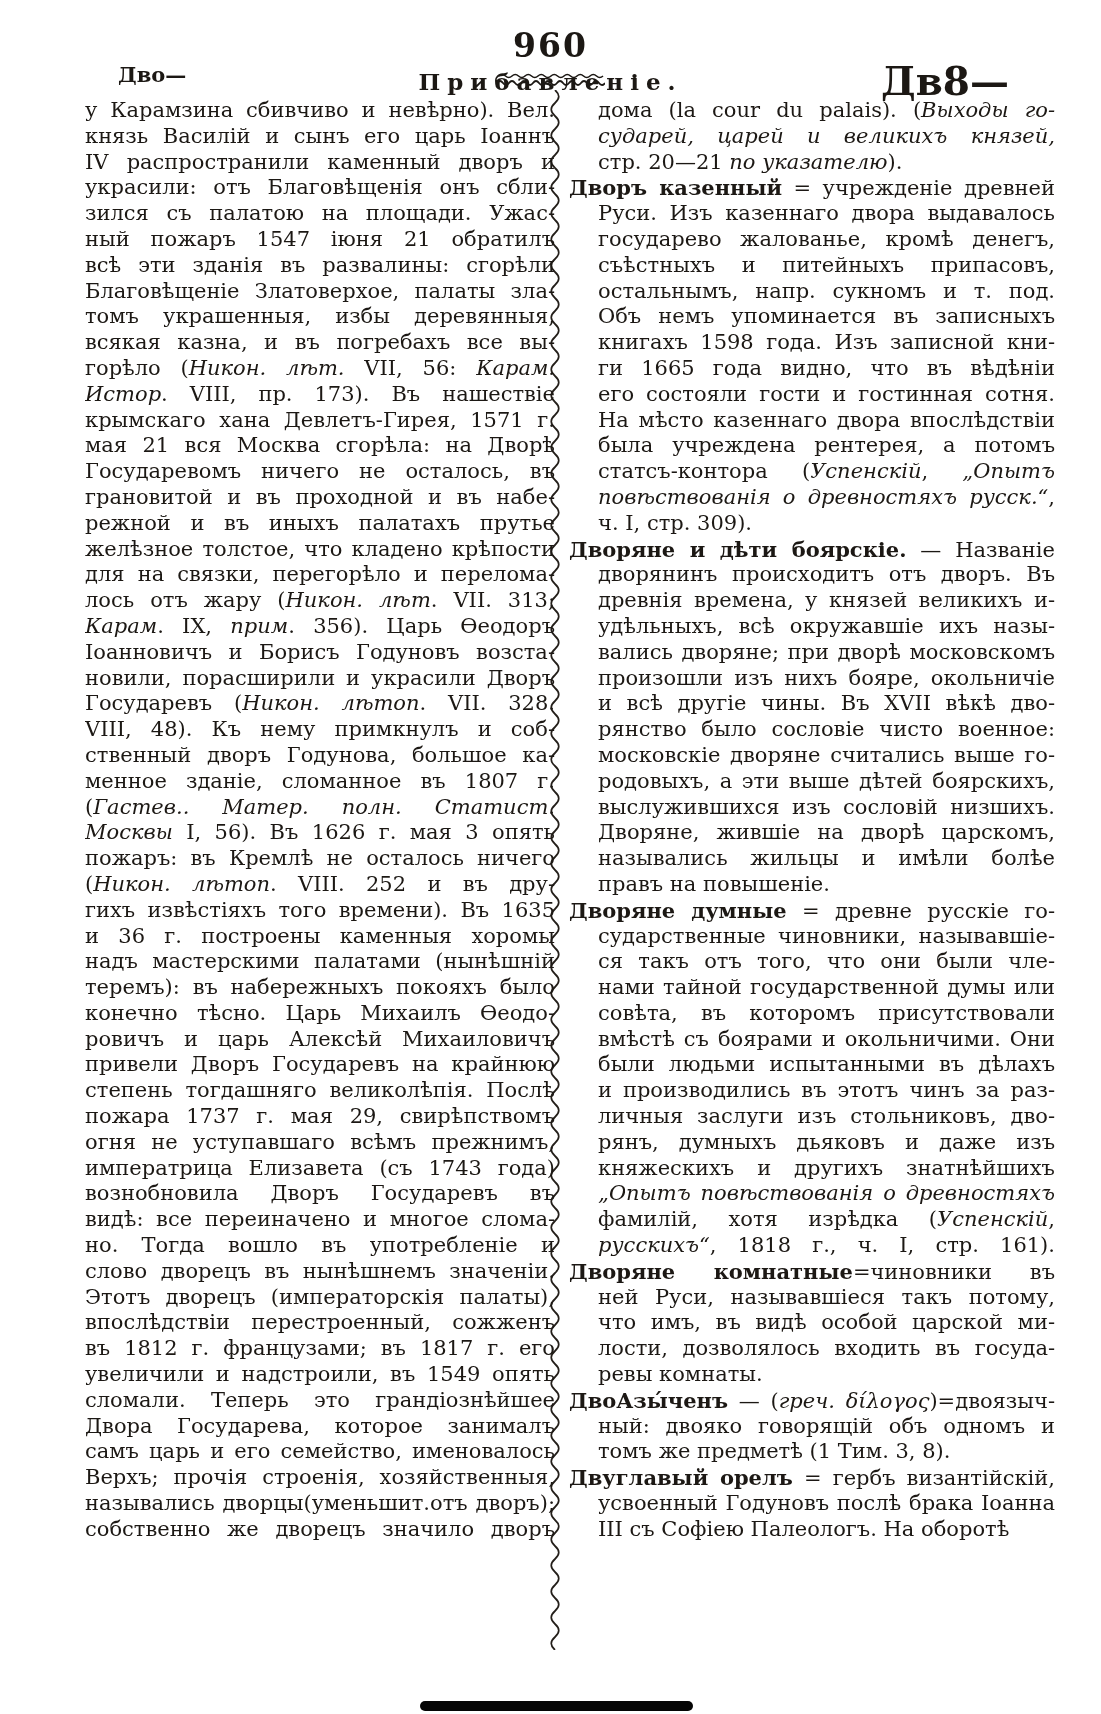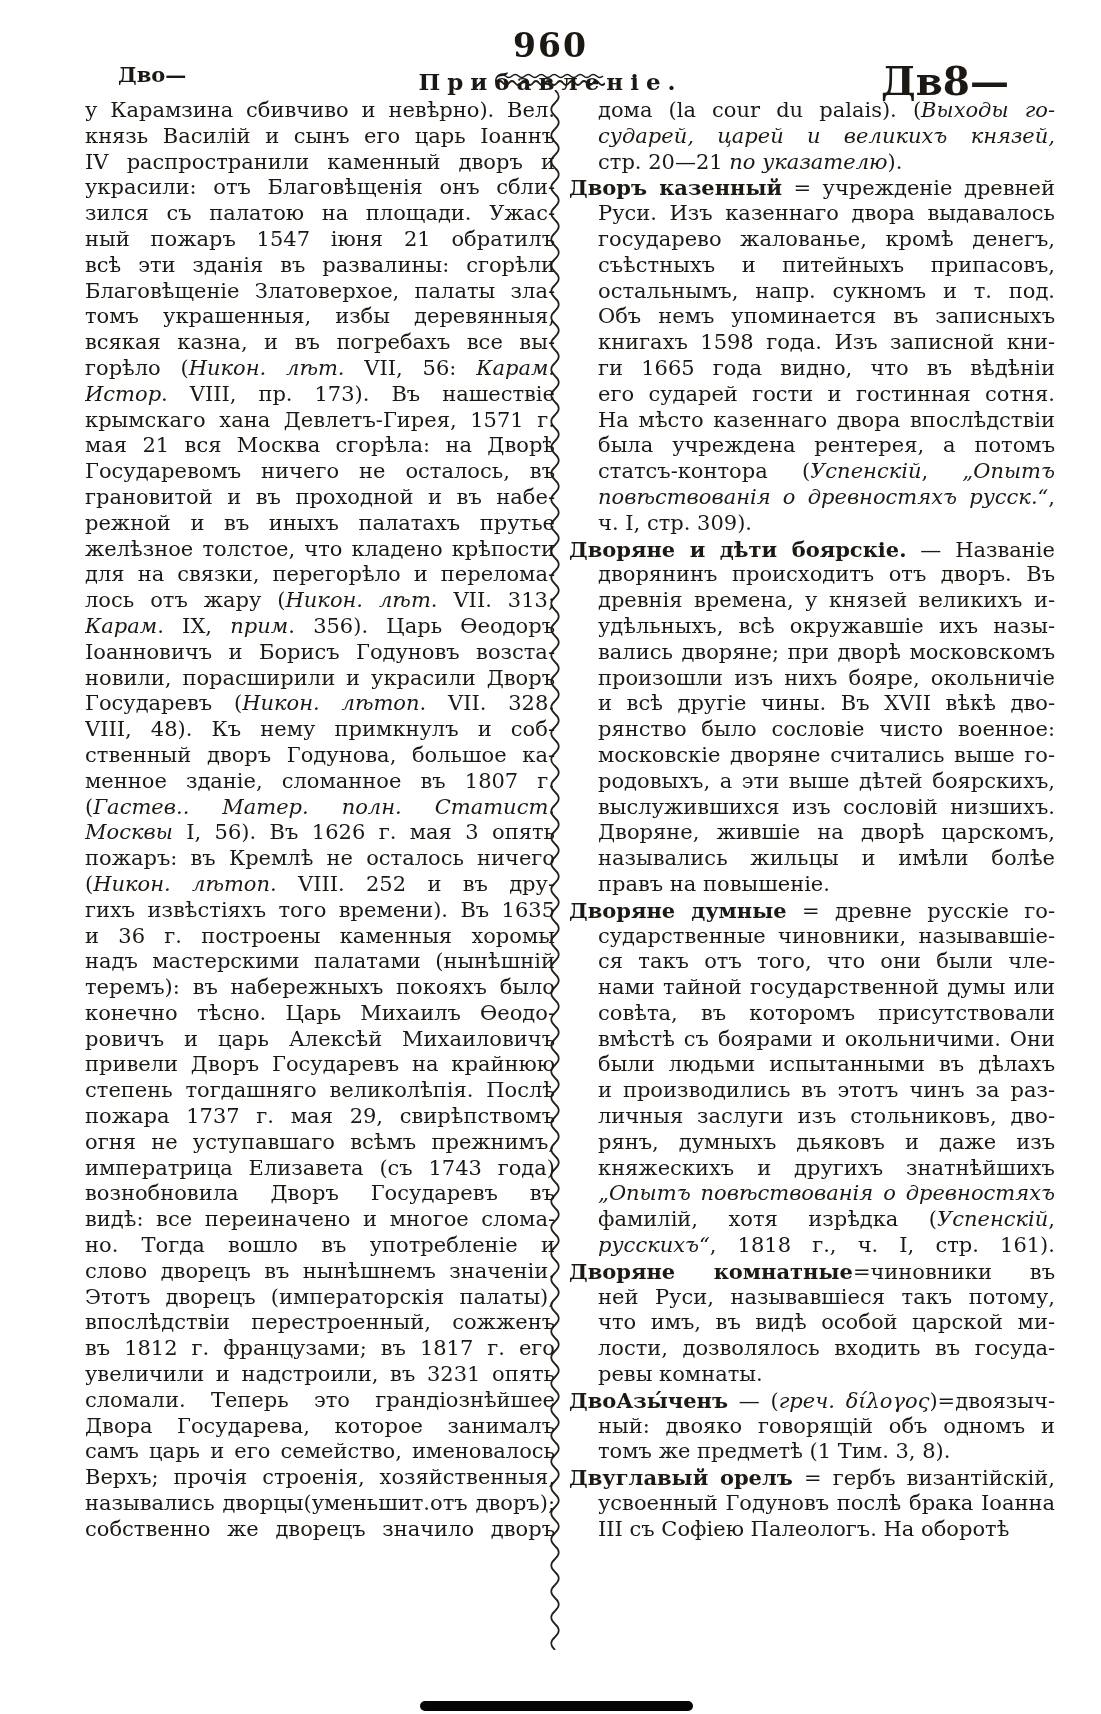--- a/index.html
+++ b/index.html
@@ -106,41 +106,41 @@
       <div class="line">пожара 1737 г. мая 29, свирѣпствомъ</div>
       <div class="line">огня не уступавшаго всѣмъ прежнимъ,</div>
       <div class="line">императрица Елизавета (съ 1743 года)</div>
       <div class="line">вознобновила Дворъ Государевъ въ иномъ</div>
       <div class="line">видѣ: все переиначено и многое слома-</div>
       <div class="line">но. Тогда вошло въ употребленіе и</div>
       <div class="line">слово дворецъ въ нынѣшнемъ значеніи.</div>
       <div class="line">Этотъ дворецъ (императорскія палаты),</div>
       <div class="line">впослѣдствіи перестроенный, сожженъ</div>
       <div class="line">въ 1812 г. французами; въ 1817 г. его</div>
-      <div class="line">увеличили и надстроили, въ 3231 опять</div>
+      <div class="line">увеличили и надстроили, въ 1549 опять</div>
       <div class="line">сломали. Теперь это грандіознѣйшее</div>
       <div class="line">Двора Государева, которое занималъ</div>
       <div class="line">самъ царь и его семейство, именовалось</div>
       <div class="line">Верхъ; прочія строенія, хозяйственныя,</div>
       <div class="line">назывались дворцы(уменьшит.отъ дворъ);</div>
       <div class="line">собственно же дворецъ значило дворъ</div>
     </div>
   <div class="col col-right" id="col-right">
       <div class="line">дома (la cour du palais). (<span class="i">Выходы го-</span></div>
       <div class="line"><span class="i">сударей, царей и великихъ князей,</span></div>
       <div class="line last">стр. 20—21 <span class="i">по указателю</span>).</div>
       <div class="line h"><span class="b">Дворъ казенный</span> = учрежденіе древней</div>
       <div class="line">Руси. Изъ казеннаго двора выдавалось</div>
       <div class="line">государево жалованье, кромѣ денегъ,</div>
       <div class="line">съѣстныхъ и питейныхъ припасовъ, всѣмъ</div>
       <div class="line">остальнымъ, напр. сукномъ и т. под.</div>
       <div class="line">Объ немъ упоминается въ записныхъ</div>
       <div class="line">книгахъ 1598 года. Изъ записной кни-</div>
       <div class="line">ги 1665 года видно, что въ вѣдѣніи</div>
-      <div class="line">его сударей гости и гостинная сотня.</div>
+      <div class="line">его состояли гости и гостинная сотня.</div>
       <div class="line">На мѣсто казеннаго двора впослѣдствіи</div>
       <div class="line">была учреждена рентерея, а потомъ</div>
       <div class="line">статсъ-контора (<span class="i">Успенскій</span>, <span class="i">„Опытъ</span></div>
       <div class="line"><span class="i">повѣствованія о древностяхъ русск.“</span>,</div>
       <div class="line last">ч. I, стр. 309).</div>
       <div class="line h"><span class="b">Дворяне и дѣти боярскіе.</span> — Названіе</div>
       <div class="line">дворянинъ происходитъ отъ дворъ. Въ</div>
       <div class="line">древнія времена, у князей великихъ и-</div>
       <div class="line">удѣльныхъ, всѣ окружавшіе ихъ назы-</div>
       <div class="line">вались дворяне; при дворѣ московскомъ</div>

